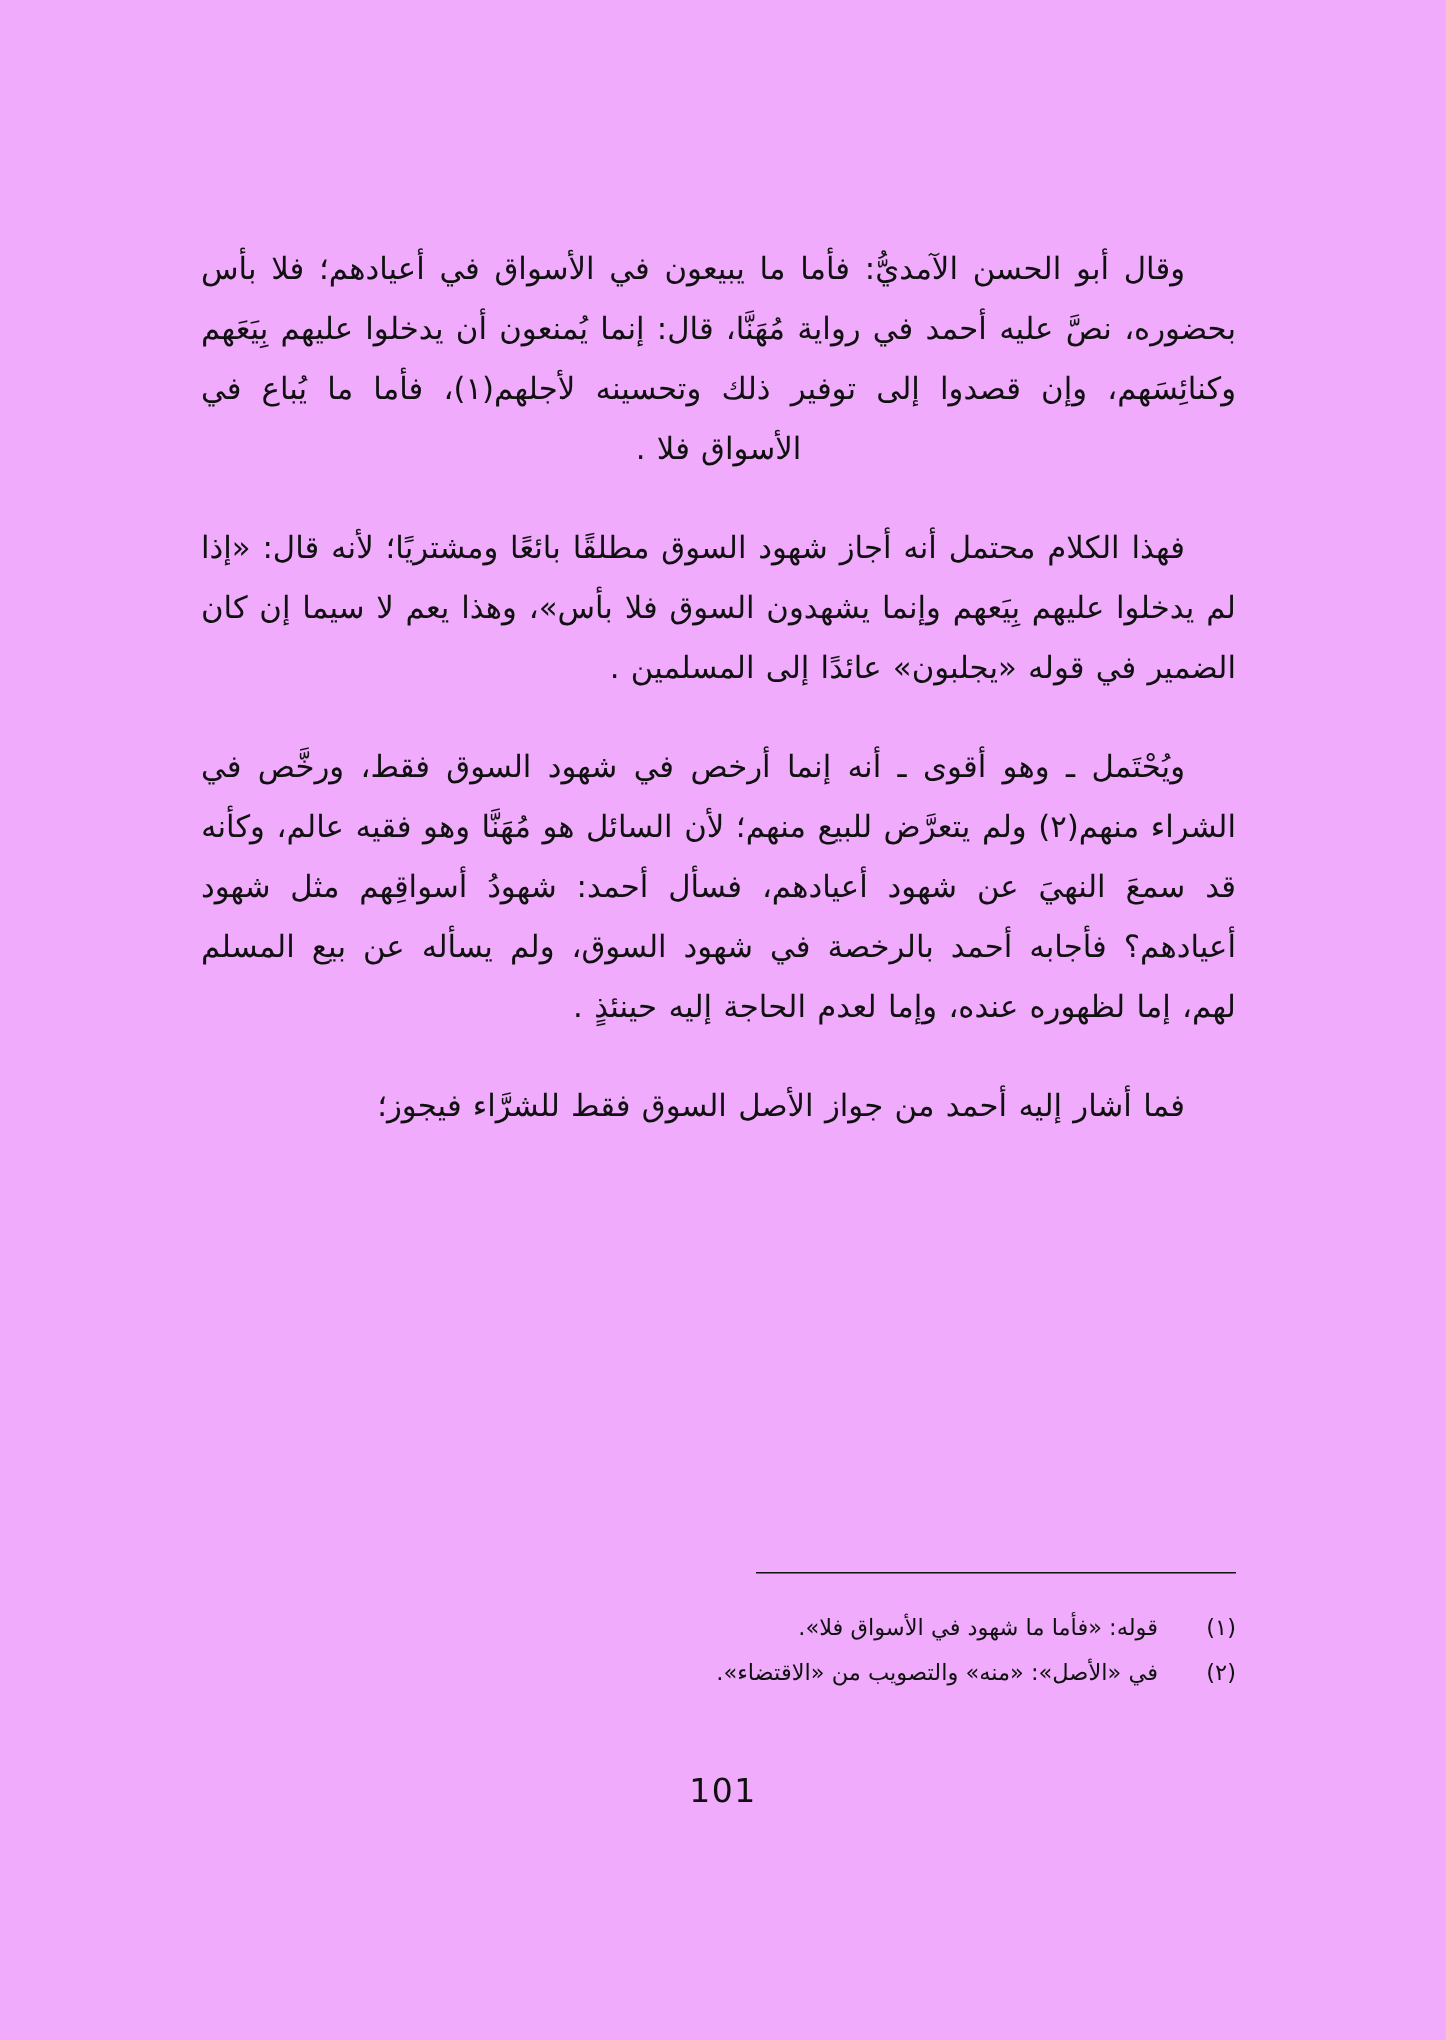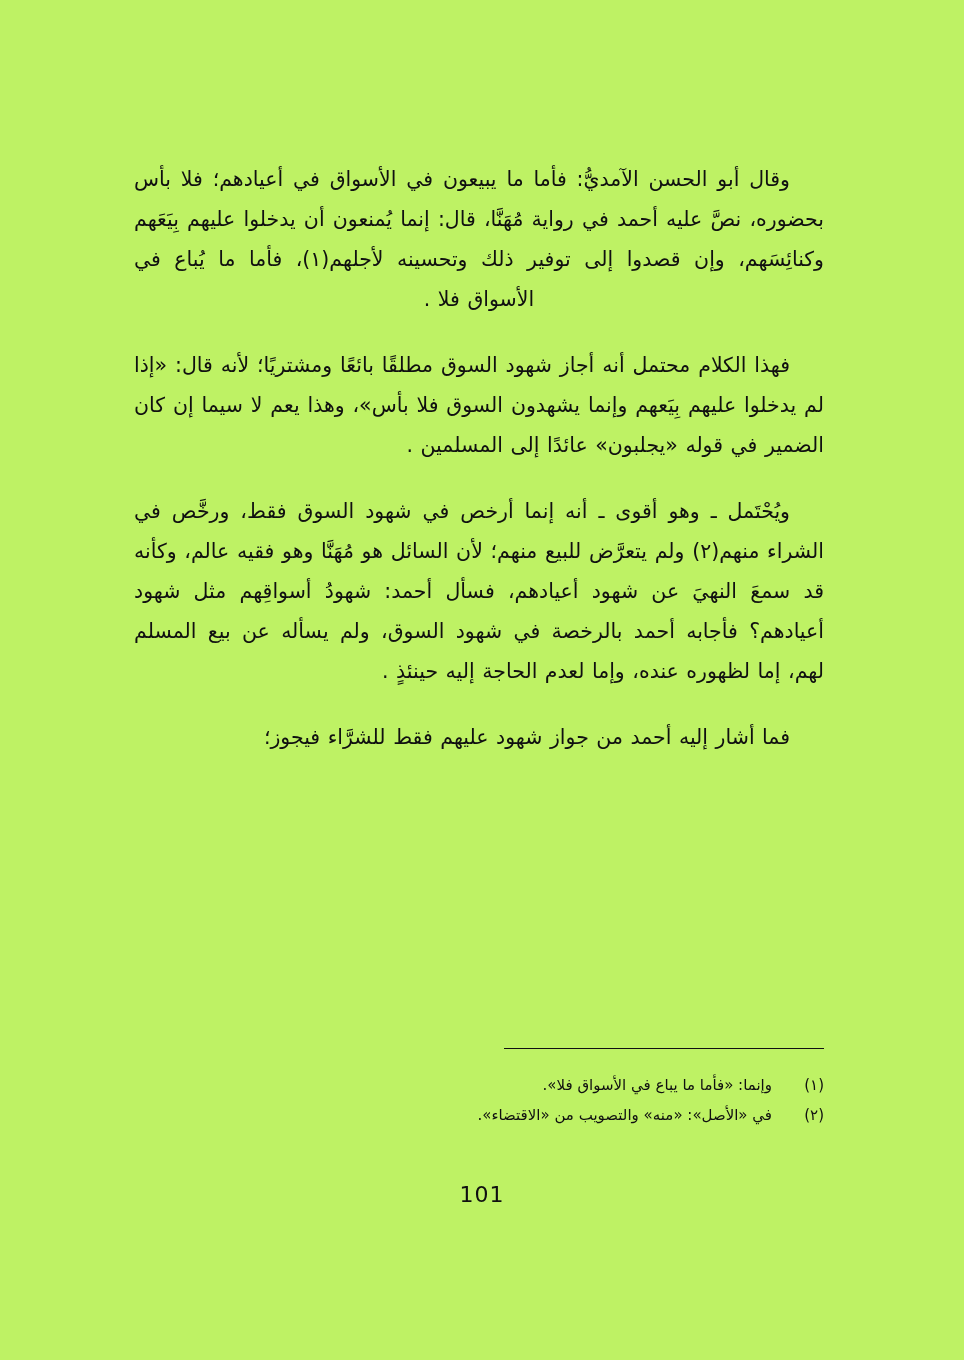--- a/index.html
+++ b/index.html
@@ -14,21 +14,21 @@
     color: #101010;
     position: relative;
     overflow: hidden;
   }
   .page {
     position: absolute;
     left: 0;
     top: 0;
     width: 964px;
     height: 1360px;
-    background: #bef264;
+    background: #f0abfc;
   }
   .content {
     position: absolute;
     right: 140px;
     top: 160px;
     width: 690px;
   }
   .para {
     font-size: 20.5px;
     line-height: 1.95;
@@ -92,30 +92,30 @@
 </style>
 </head>
 <body>
 
 <div class="page">
 
   <div class="content">
     <p class="para indent center-last">وقال أبو الحسن الآمديُّ: فأما ما يبيعون في الأسواق في أعيادهم؛ فلا بأس بحضوره، نصَّ عليه أحمد في رواية مُهَنَّا، قال: إنما يُمنعون أن يدخلوا عليهم بِيَعَهم وكنائِسَهم، وإن قصدوا إلى توفير ذلك وتحسينه لأجلهم(١)، فأما ما يُباع في الأسواق فلا .</p>
     <p class="para indent">فهذا الكلام محتمل أنه أجاز شهود السوق مطلقًا بائعًا ومشتريًا؛ لأنه قال: «إذا لم يدخلوا عليهم بِيَعهم وإنما يشهدون السوق فلا بأس»، وهذا يعم لا سيما إن كان الضمير في قوله «يجلبون» عائدًا إلى المسلمين .</p>
     <p class="para indent">ويُحْتَمل ـ وهو أقوى ـ أنه إنما أرخص في شهود السوق فقط، ورخَّص في الشراء منهم(٢) ولم يتعرَّض للبيع منهم؛ لأن السائل هو مُهَنَّا وهو فقيه عالم، وكأنه قد سمعَ النهيَ عن شهود أعيادهم، فسأل أحمد: شهودُ أسواقِهم مثل شهود أعيادهم؟ فأجابه أحمد بالرخصة في شهود السوق، ولم يسأله عن بيع المسلم لهم، إما لظهوره عنده، وإما لعدم الحاجة إليه حينئذٍ .</p>
-    <p class="para indent">فما أشار إليه أحمد من جواز شهود عليهم فقط للشرَّاء فيجوز؛</p>
+    <p class="para indent">فما أشار إليه أحمد من جواز الأصل السوق فقط للشرَّاء فيجوز؛</p>
   </div>
 
   <div class="rule"></div>
 
   <div class="footnotes">
     <div class="fn-row">
       <div class="fn-num">(١)</div>
       <div class="fn-text">
-        <span class="cont">وإنما: «فأما ما يباع في الأسواق فلا».</span>
+        <span class="cont">قوله: «فأما ما شهود في الأسواق فلا».</span>
       </div>
     </div>
     <div class="fn-row">
       <div class="fn-num">(٢)</div>
       <div class="fn-text">
         <span>في «الأصل»: «منه» والتصويب من «الاقتضاء».</span>
       </div>
     </div>
   </div>
 

